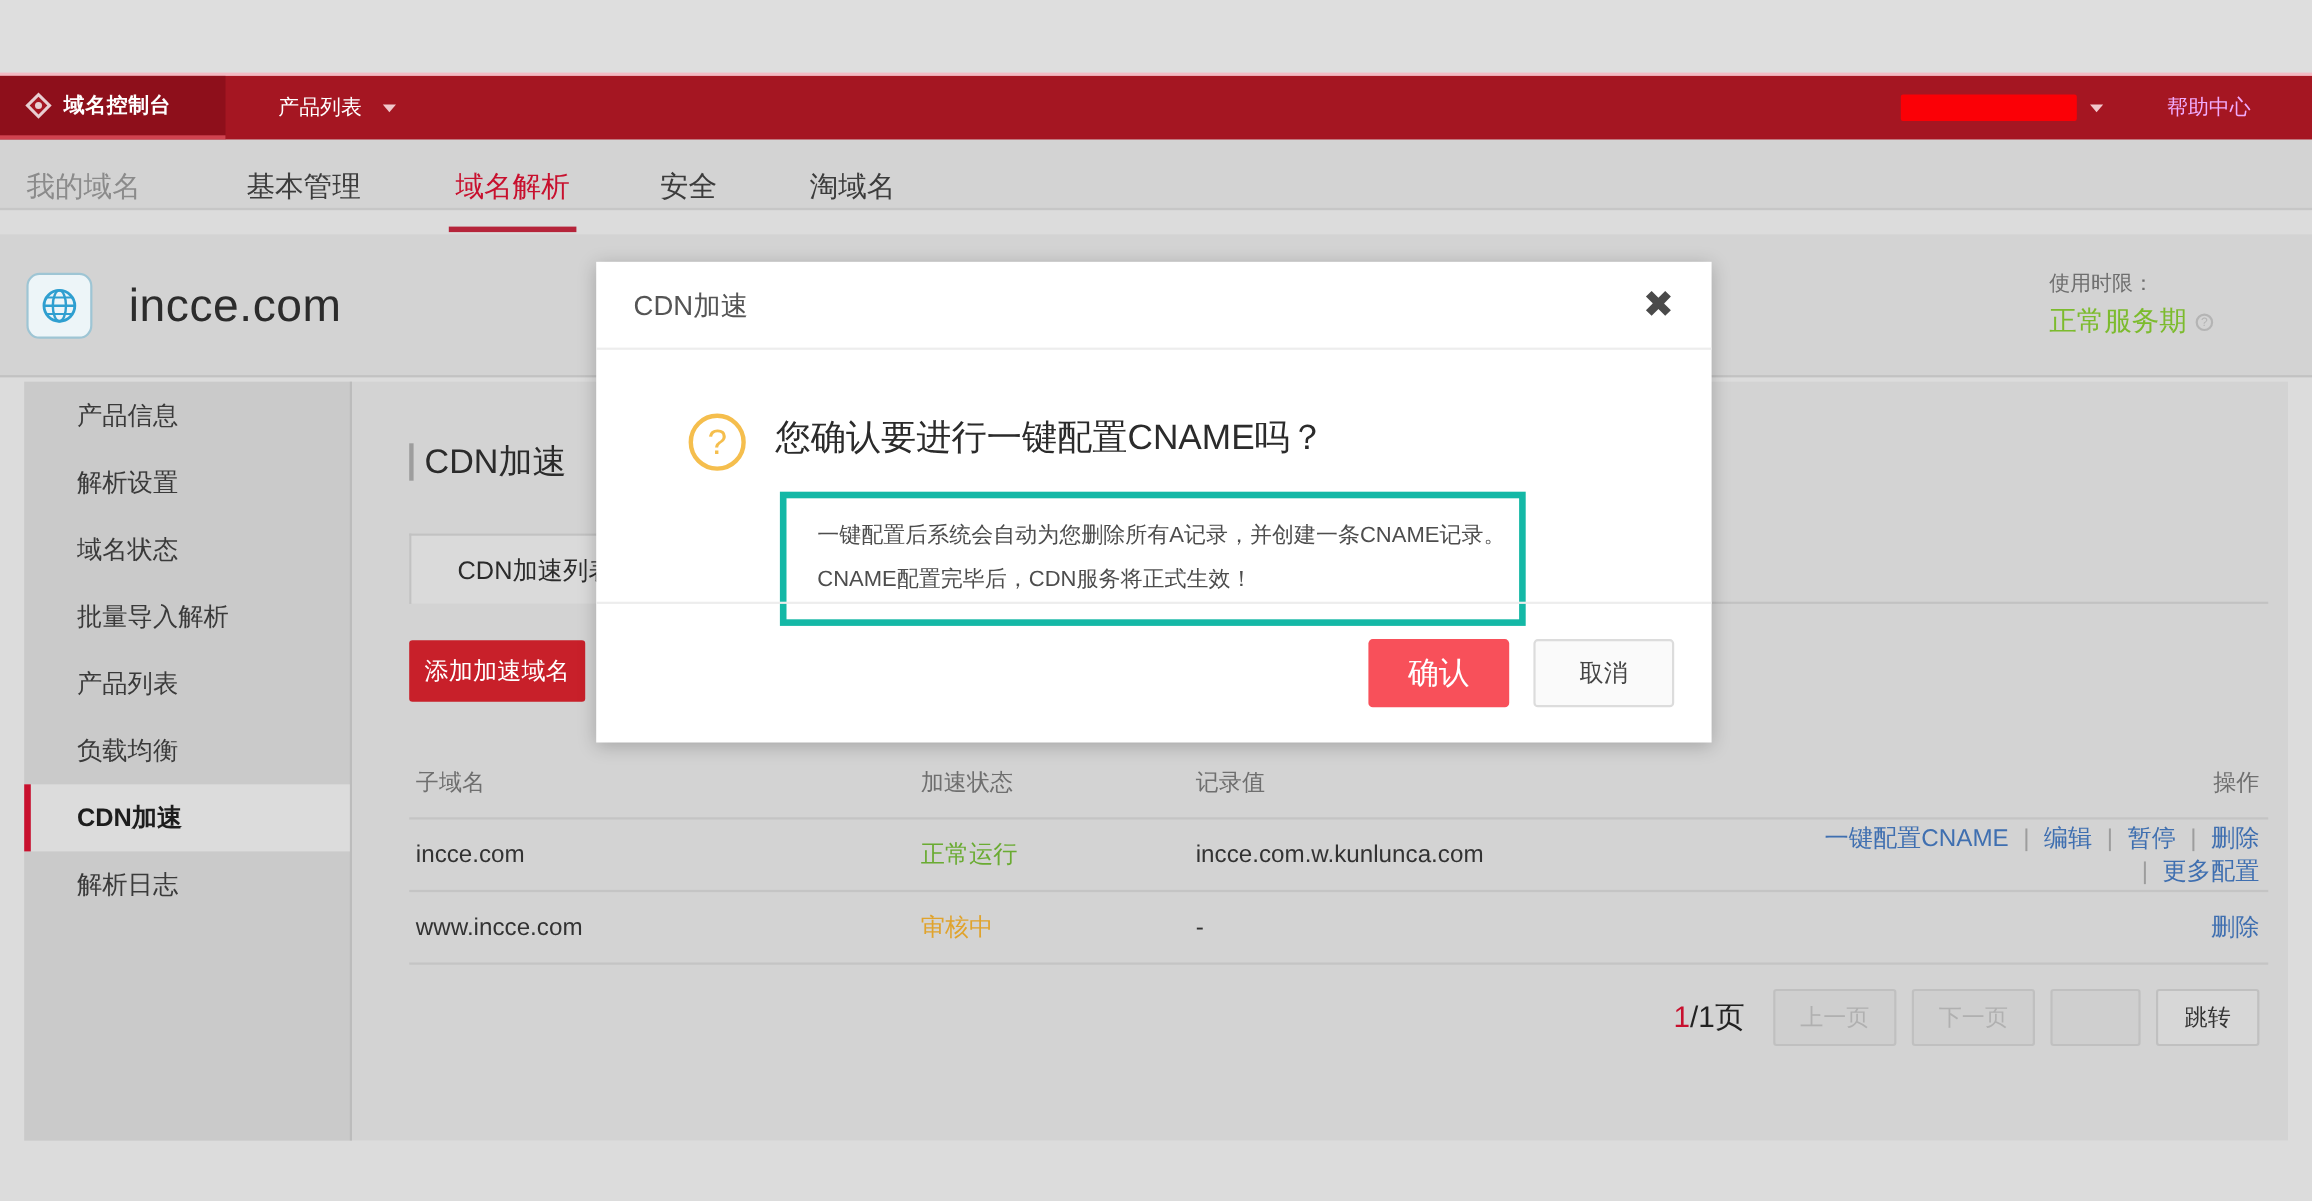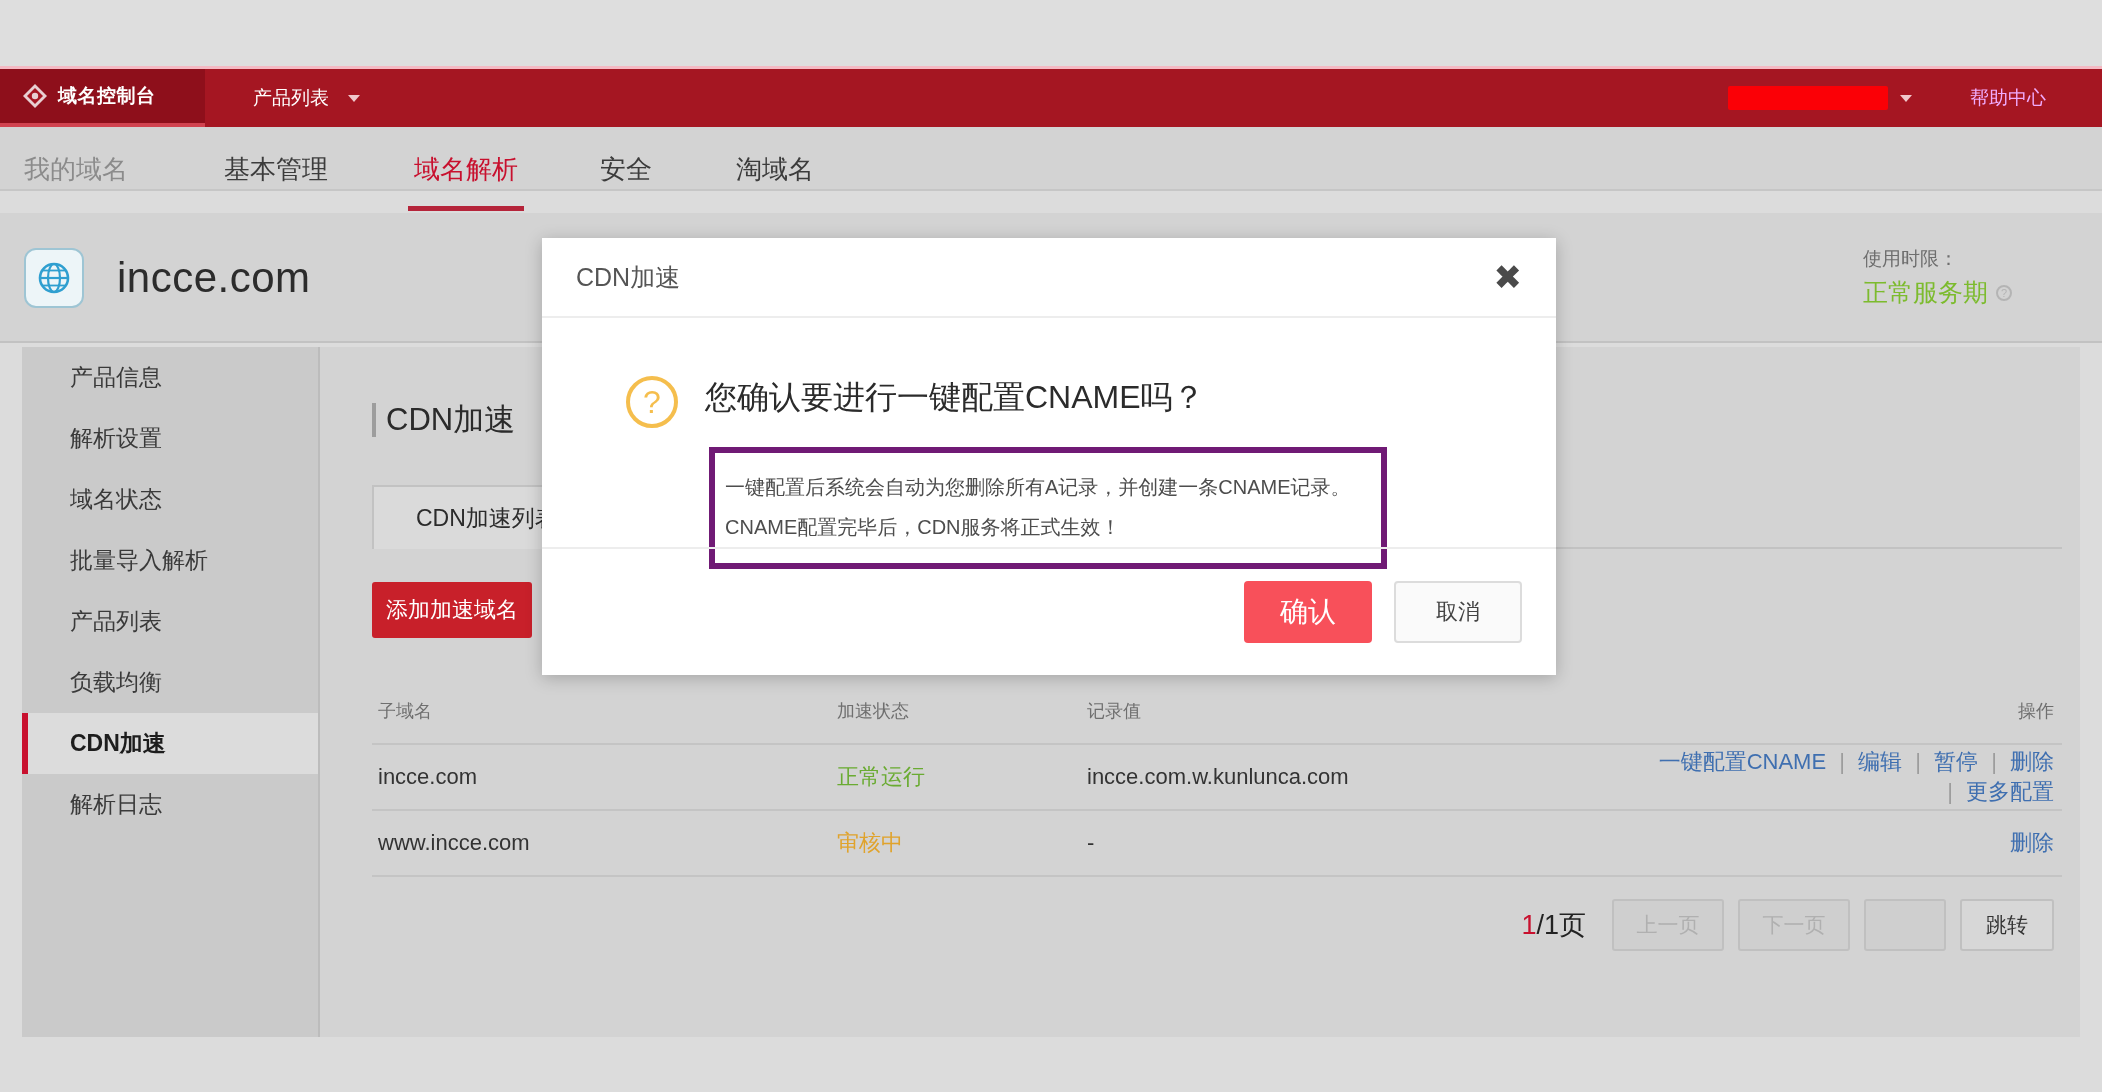--- a/index.html
+++ b/index.html
@@ -172,21 +172,21 @@
     display: flex; align-items: center; justify-content: center;
     white-space: nowrap; cursor: pointer;
   }
 
   
   .tbl { position: absolute; left: 52px; top: 332px; width: 1690px; }
   .tbl-row {
     display: flex; align-items: center; height: 66px;
     border-bottom: 2px solid #c4c4c4;
   }
-  .tbl-head { color: #6f6f6f; font-size: 18px; border-bottom: 2px solid #c4c4c4; }
+  .tbl-head { color: #6f6f6f; font-size: 21px; border-bottom: 2px solid #c4c4c4; }
   .tbl-body-row { font-size: 22px; color: #333; }
   .c-sub { width: 465px; padding-left: 6px; }
   .c-status { width: 250px; }
   .c-value { width: 565px; }
   .c-ops { flex: 1; text-align: right; padding-right: 8px; }
   .st-ok { color: #6aab32; }
   .st-wait { color: #e0a32c; }
   .op-link { color: #3f6fb0; cursor: pointer; }
   .op-sep { color: #9d9d9d; padding: 0 7px; }
 
@@ -239,22 +239,22 @@
     border: 4px solid #f5be4d; color: #f5be4d;
     font-size: 32px; display: flex; align-items: center; justify-content: center;
   }
   .q-text {
     position: absolute; left: 163px; top: 58px;
     font-size: 32px; color: #2b2b2b; white-space: nowrap;
   }
   .note-box {
     position: absolute; left: 670px; top: 412px;
     transform: translate(-503px, -283px);
-    width: 678px; padding: 14px 20px 16px 10px;
-    border: 6px solid #701a75; background: #fff;
+    width: 678px; padding: 14px 20px 16px 28px;
+    border: 6px solid #14b8a6; background: #fff;
   }
   .note-line { font-size: 20px; color: #4d4d4d; line-height: 2.0; white-space: nowrap; }
   .modal-foot {
     position: absolute; left: 0; right: 0; bottom: 0; height: 128px;
     border-top: 2px solid #ededed;
     display: flex; align-items: center; justify-content: flex-end;
     gap: 22px; padding-right: 34px;
   }
   .btn-primary {
     height: 62px; width: 128px; background: #f8505a; color: #fff;

